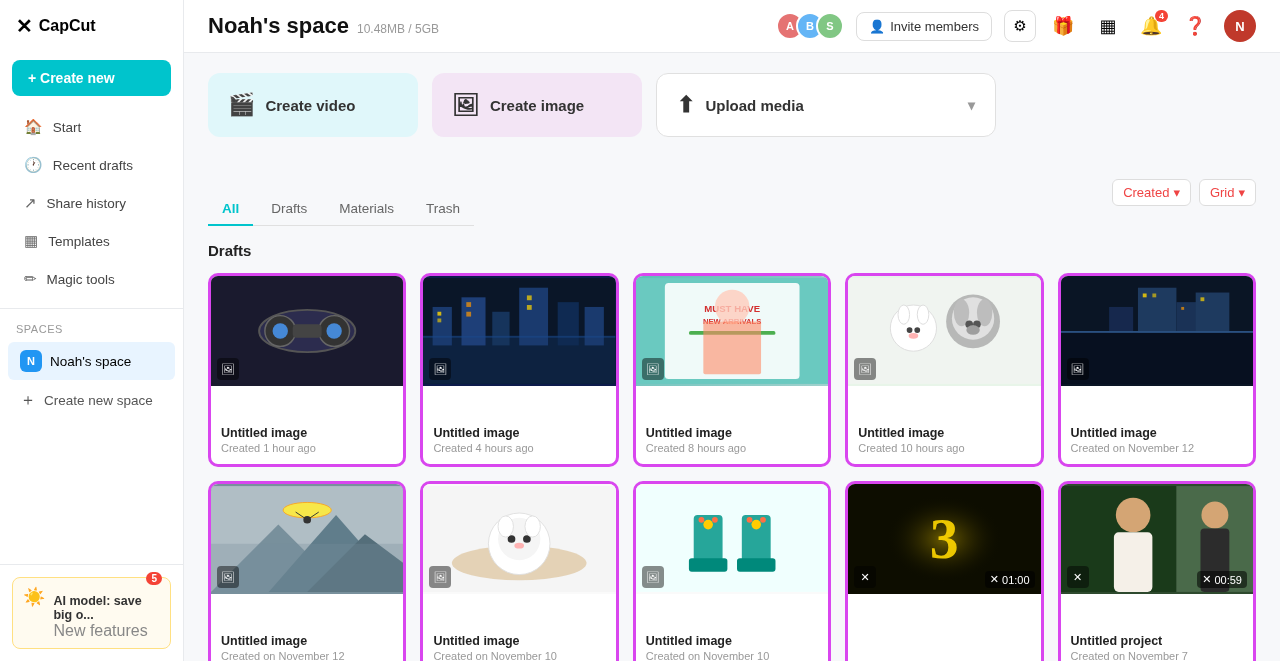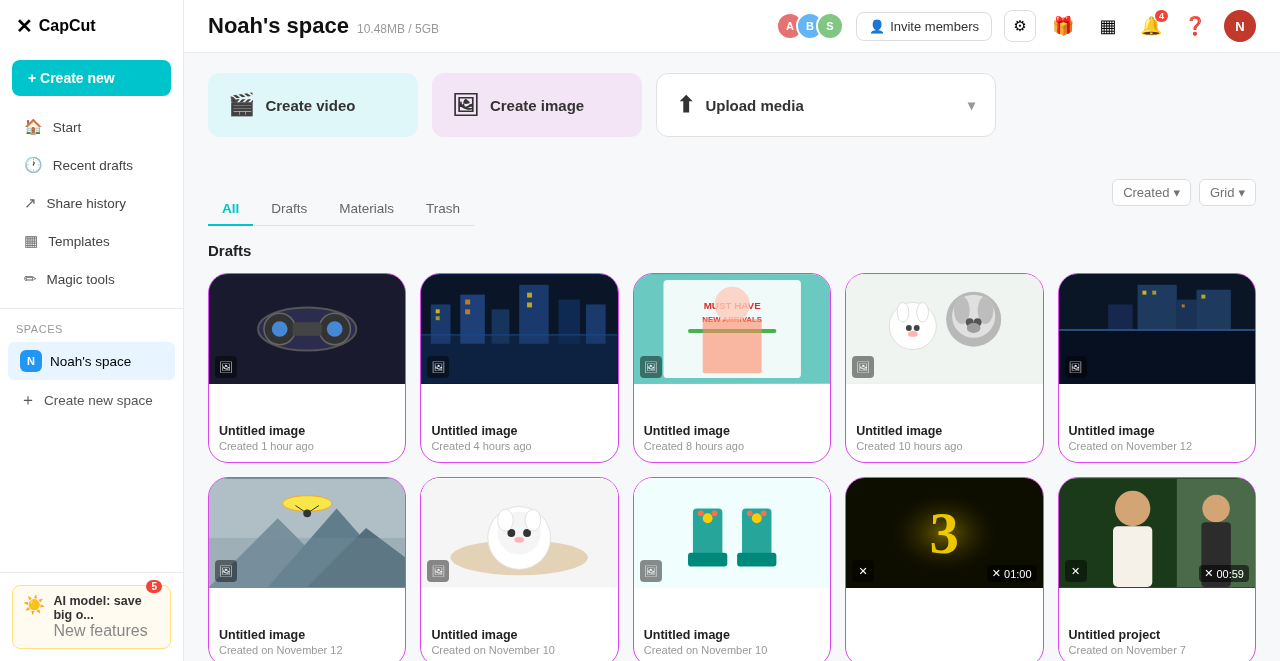--- a/index.html
+++ b/index.html
@@ -110,21 +110,21 @@
       border: 1px solid #ffe082;
       border-radius: 8px;
       padding: 8px 10px;
       display: flex;
       align-items: flex-start;
       gap: 8px;
       position: relative;
     }
     .ai-emoji { font-size: 18px; }
     .ai-text { font-size: 12px; }
-    .ai-title { font-weight: 600; color: #333; font-size: 12.5px; }
+    .ai-title { font-weight: 600; color: #333; font-size: 12.5px; margin-top: 8px; }
     .ai-sub { color: #888; font-size: 16px; }
     .ai-badge {
       position: absolute;
       top: -6px;
       right: 8px;
       background: #f44336;
       color: #fff;
       font-size: 10px;
       font-weight: 700;
       border-radius: 10px;
@@ -283,41 +283,41 @@
     .sort-btn {
       display: flex;
       align-items: center;
       gap: 4px;
       padding: 5px 10px;
       border: 1px solid #ddd;
       border-radius: 6px;
       background: #fff;
       font-size: 13px;
       cursor: pointer;
-      color: #737373;
+      color: #ef4444;
     }
 
     
     .section-title {
       font-size: 15px;
       font-weight: 700;
       color: #222;
       margin-bottom: 14px;
     }
     .grid {
       display: grid;
       grid-template-columns: repeat(5, 1fr);
       gap: 14px;
     }
     .grid-card {
       background: #fff;
-      border-radius: 20px;
+      border-radius: 10px;
       overflow: hidden;
       cursor: pointer;
-      border: 1px solid #d946ef;
+      border: 3px solid #d946ef;
       transition: box-shadow 0.15s;
     }
     .card-thumb {
       width: 100%;
       height: 110px;
       background: #f0f0f0;
       display: flex;
       align-items: center;
       justify-content: center;
       position: relative;

